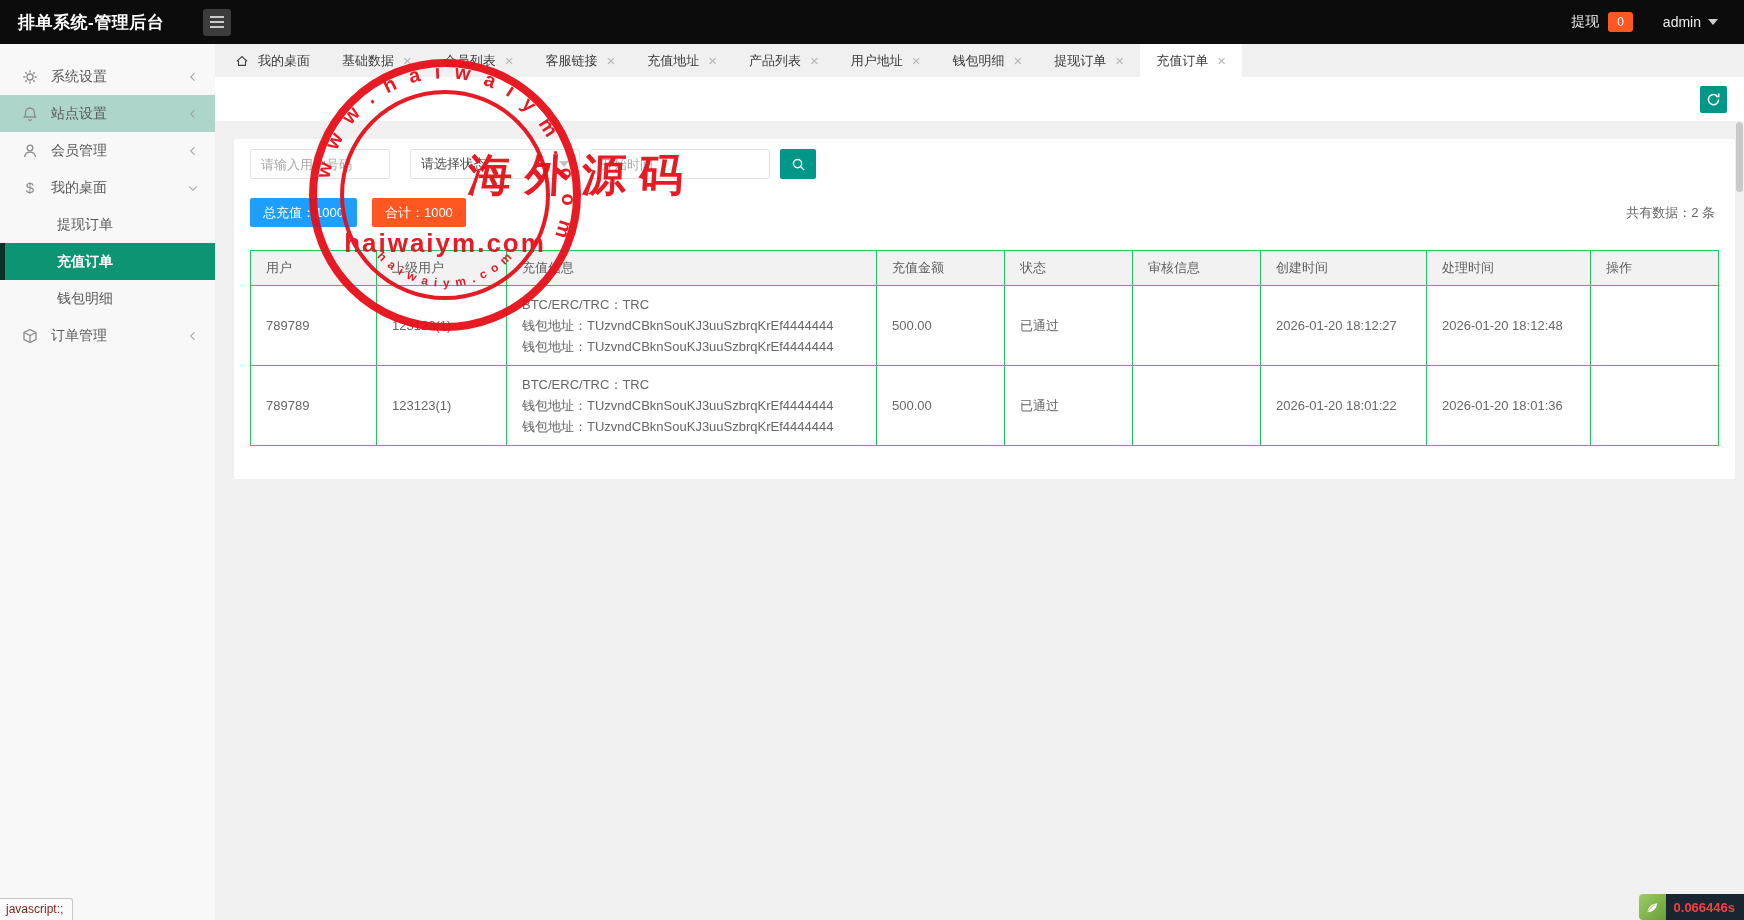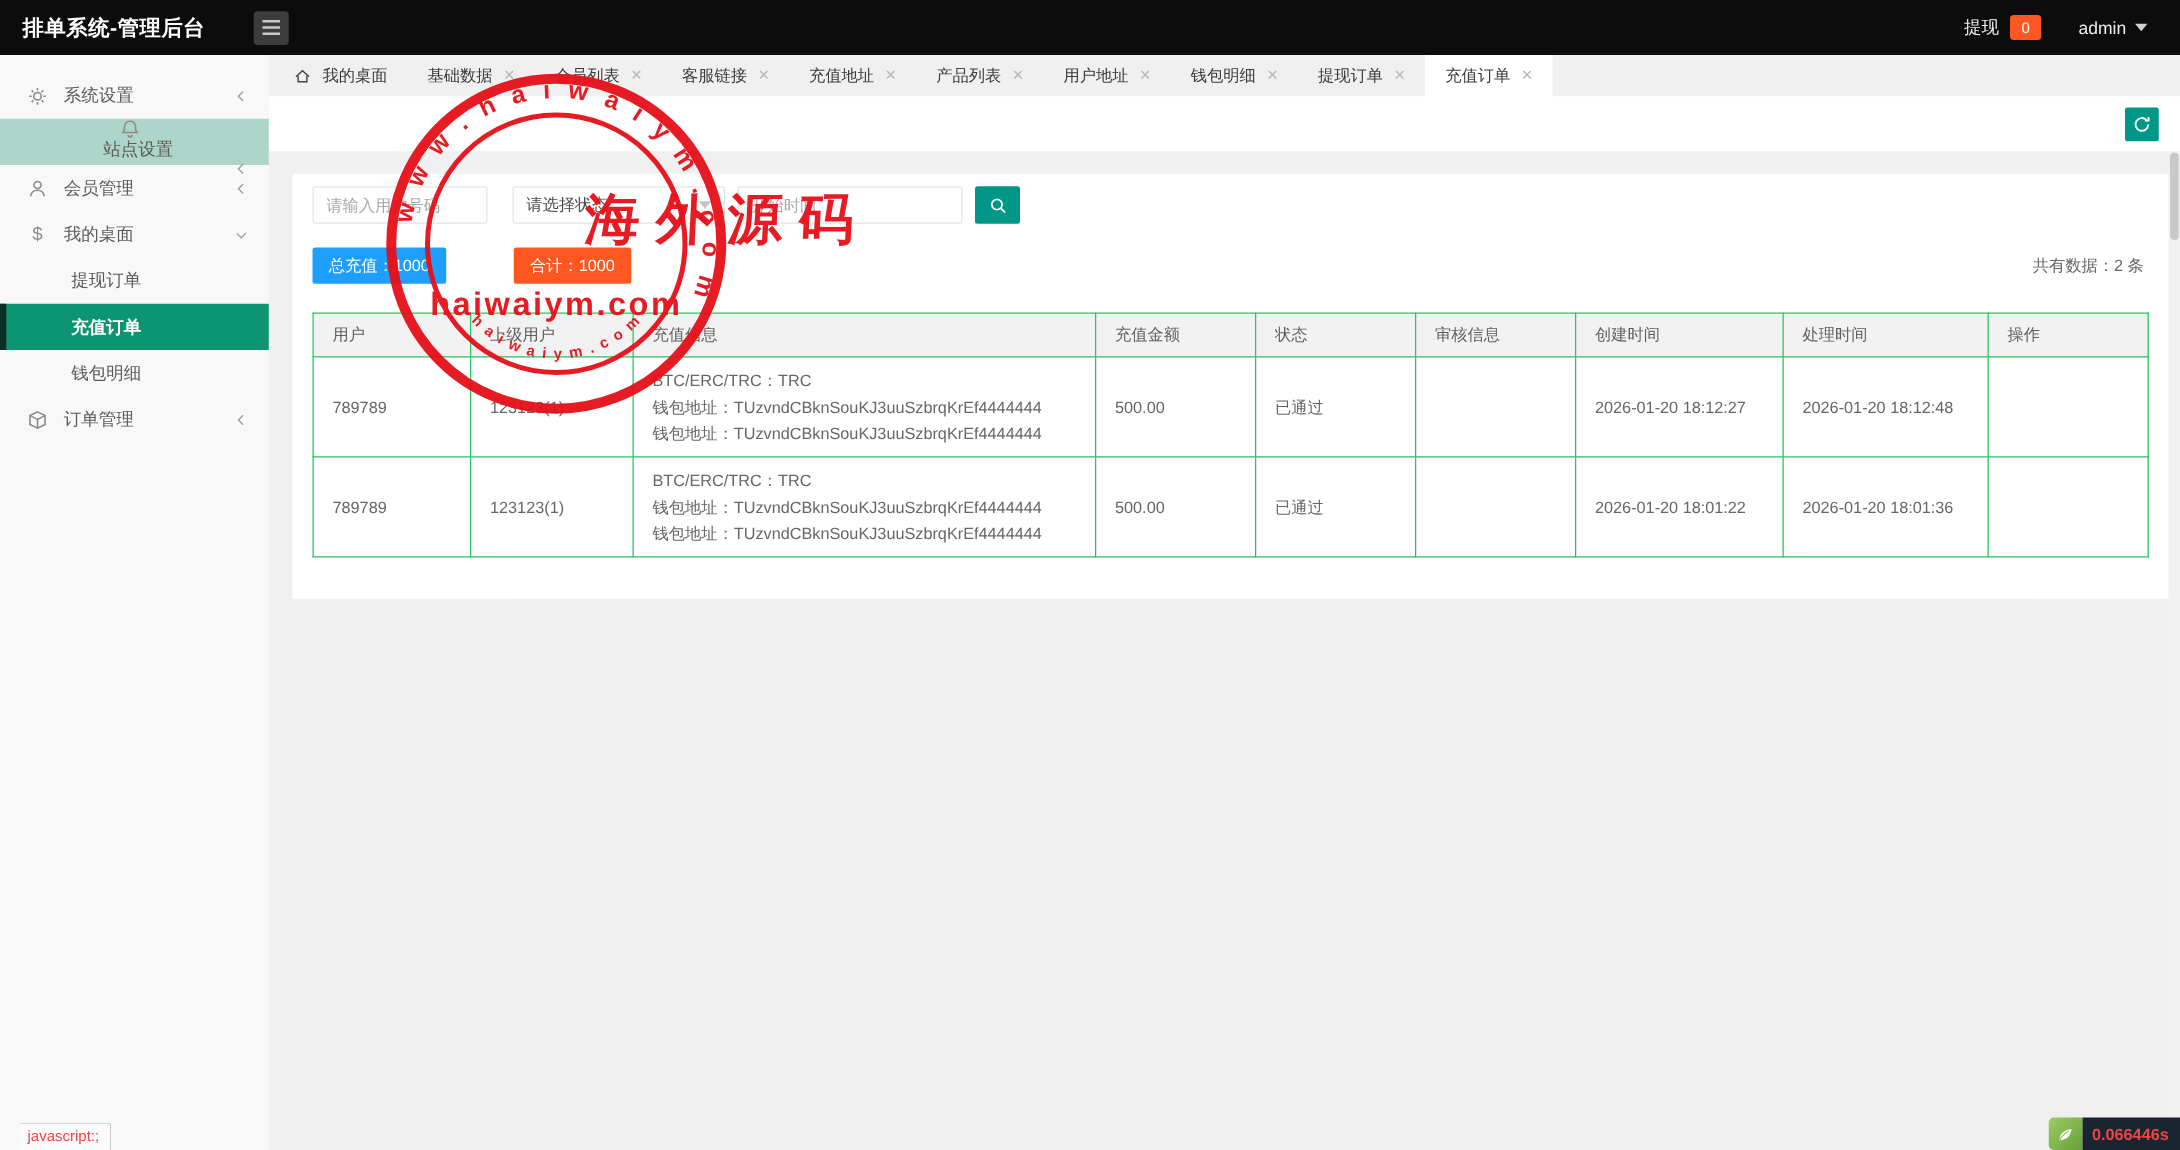--- a/index.html
+++ b/index.html
@@ -15,21 +15,21 @@
   .bars::before { top:-5px; } .bars::after { top:5px; }
   .topbar-right { margin-left:auto; display:flex; align-items:center; gap:30px; padding-right:26px; }
   .withdraw { display:flex; align-items:center; gap:9px; color:#ededed; font-size:14px; cursor:pointer; }
   .badge { background:#ff5722; color:#fff; font-size:12px; line-height:1; padding:4px 9px; border-radius:3px; }
   .adminbox { display:flex; align-items:center; gap:7px; color:#ededed; font-size:14px; cursor:pointer; }
   .caret { width:0; height:0; border-left:5px solid transparent; border-right:5px solid transparent; border-top:6px solid #cfcfcf; }
 
   
   .sidebar { position:absolute; top:44px; left:0; bottom:0; width:215px; background:#f8f8f8; z-index:30; padding-top:14px; }
   .menu-item { height:37px; display:flex; align-items:center; padding:0 16px 0 22px; font-size:14px; color:#5a5a5a; cursor:pointer; }
-  .menu-item.highlight { background:#aed5c9;flex-direction:column; }
+  .menu-item.highlight { background:#aed5c9; }
   .mi-icon { width:16px; height:16px; margin-right:13px; color:#8c8c8c; display:flex; align-items:center; justify-content:center; flex:none; }
   .mi-icon svg { display:block; }
   .mi-dollar { font-size:15px; color:#8c8c8c; }
   .mi-label { flex:1; }
   .chev { margin-left:auto; color:#9b9b9b; display:flex; }
   .submenu-item { height:37px; display:flex; align-items:center; padding-left:57px; font-size:14px; color:#5a5a5a; cursor:pointer; }
   .submenu-item.active { background:#0d9472; color:#fff; font-weight:bold; border-left:5px solid #0a2f26; padding-left:52px; }
 
   
   .main { position:absolute; top:44px; left:215px; right:0; bottom:0; }
@@ -46,38 +46,38 @@
 
   .filter-row { display:flex; align-items:center; }
   .inp { height:30px; border:1px solid #e3e3e3; border-radius:2px; padding:0 10px; font-size:13px; color:#333; background:#fff; outline:none; }
   .inp::placeholder { color:#a9a9a9; }
   .inp-user { width:140px; }
   .sel { width:170px; height:30px; margin-left:20px; border:1px solid #e3e3e3; border-radius:2px; padding:0 10px; font-size:13px; color:#4a4a4a; display:flex; align-items:center; justify-content:space-between; cursor:pointer; background:#fff; }
   .sel-caret { width:0; height:0; border-left:5px solid transparent; border-right:5px solid transparent; border-top:6px solid #c2c2c2; }
   .inp-time { width:180px; margin-left:10px; }
   .search-btn { width:36px; height:30px; margin-left:10px; background:#009688; border:none; border-radius:2px; display:flex; align-items:center; justify-content:center; cursor:pointer; }
 
-  .stat-row { margin-top:19px; display:flex; align-items:center;gap:39px; }
+  .stat-row { margin-top:19px; display:flex; align-items:center; }
   .stat-btn { height:29px; padding:0 13px; border:none; border-radius:2px; color:#fff; font-size:13px; display:flex; align-items:center; cursor:pointer; }
   .btn-blue { background:#1e9fff; }
   .btn-orange { background:#ff5722; margin-left:15px; }
   .count { margin-left:auto; font-size:13px; color:#666; padding-right:2px; }
 
   table.grid { margin-top:23px; border-collapse:collapse; table-layout:fixed; width:1468px; font-size:13px; color:#666; }
   .grid th, .grid td { border:1px solid #22c55e; padding:8px 15px; text-align:left; font-weight:normal; vertical-align:middle; }
   .grid thead th { background:#f2f2f2; color:#5f5f5f; height:34px; }
   .grid tbody tr { height:79px; background:#fff; }
   .info-line { line-height:21px; white-space:nowrap; }
 
   
   .stamp-svg { position:absolute; left:305px; top:55px; width:280px; height:280px; z-index:60; pointer-events:none; opacity:.95; }
   .stamp-cn { position:absolute; left:468px; top:146px; z-index:60; pointer-events:none; color:#e60f19; font-size:44px; font-weight:bold; letter-spacing:13px; font-family:"Liberation Serif","DejaVu Serif",serif; transform:skewX(-3deg); opacity:.95; white-space:nowrap; }
 
   
-  .status-bubble { position:absolute; left:16px; bottom:0; z-index:70; background:#fbfbfb; border:1px solid #c9c9c9; border-left:none; border-bottom:none; border-top-right-radius:3px; padding:3px 9px 4px 6px; font-size:12px; color:#ef4444; }
+  .status-bubble { position:absolute; left:0; bottom:0; z-index:70; background:#fbfbfb; border:1px solid #c9c9c9; border-left:none; border-bottom:none; border-top-right-radius:3px; padding:3px 9px 4px 6px; font-size:12px; color:#7f1d1d; }
   .runtime { position:absolute; right:0; bottom:0; z-index:70; display:flex; align-items:stretch; height:26px; }
   .rt-icon { width:27px; background:linear-gradient(135deg,#9ccc65,#689f38); border-radius:4px 0 0 4px; display:flex; align-items:center; justify-content:center; }
   .rt-text { background:#1a2532; color:#ef4444; font-size:13px; font-weight:bold; display:flex; align-items:center; padding:0 9px 0 8px;text-align:center; }
 
   
   .scrollbar { position:absolute; right:0; top:121px; bottom:0; width:9px; background:#f1f1f1; z-index:35; }
   .scroll-thumb { position:absolute; top:1px; left:1px; width:7px; height:70px; background:#c9c9c9; border-radius:4px; }
 </style>
 </head>
 <body>

